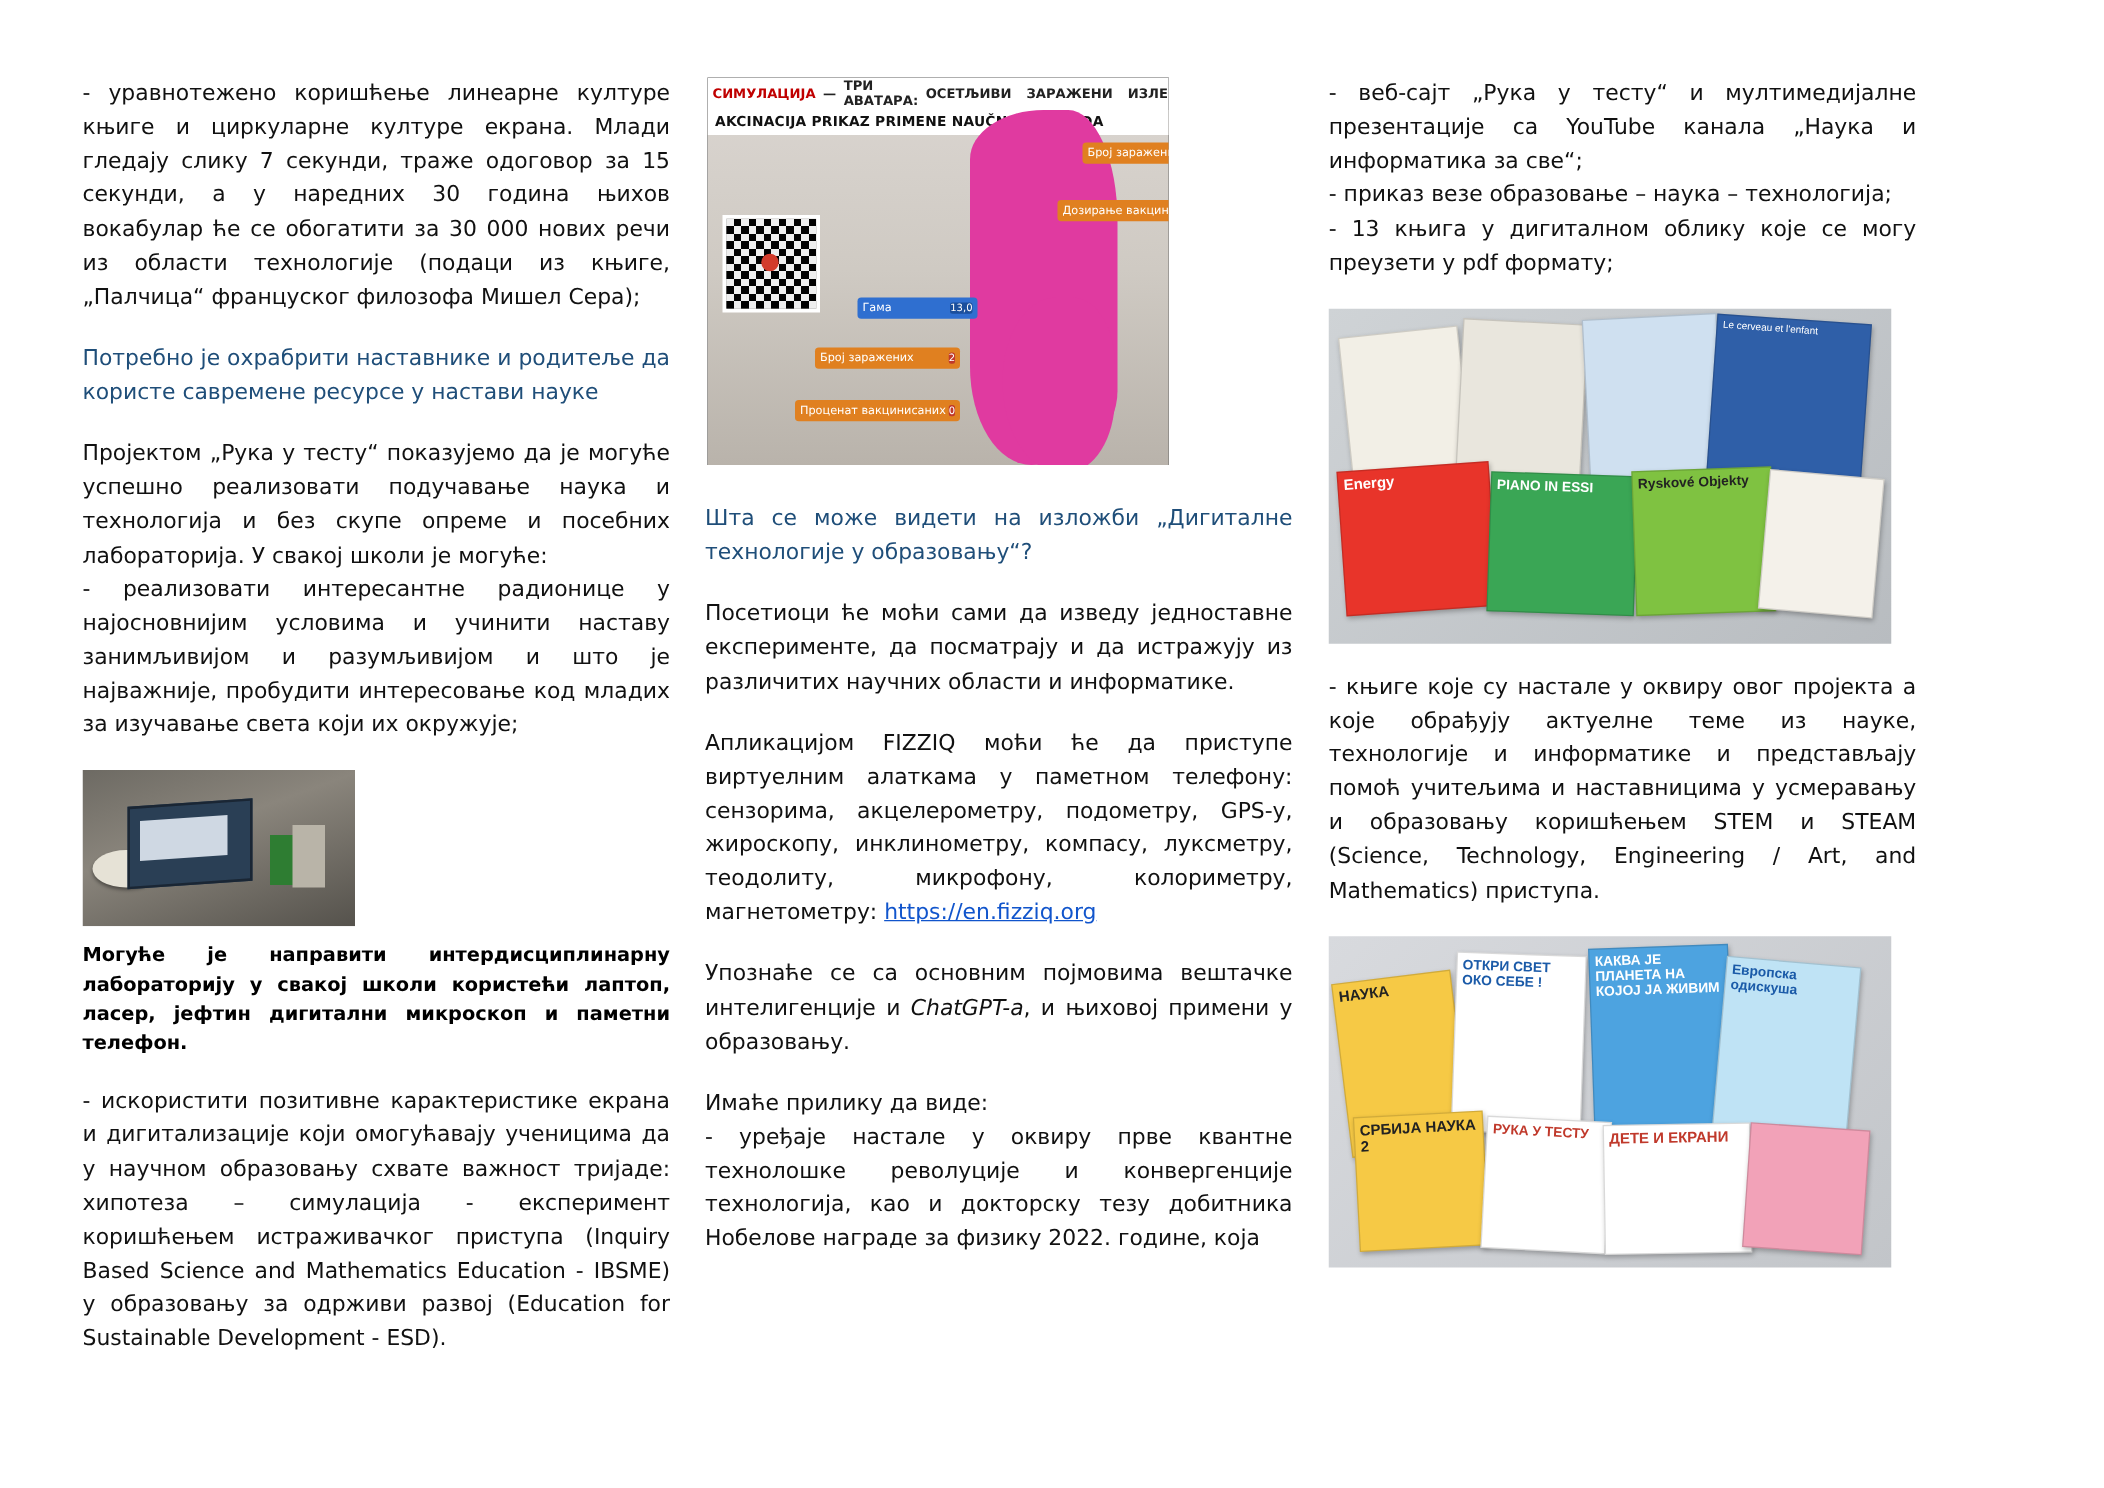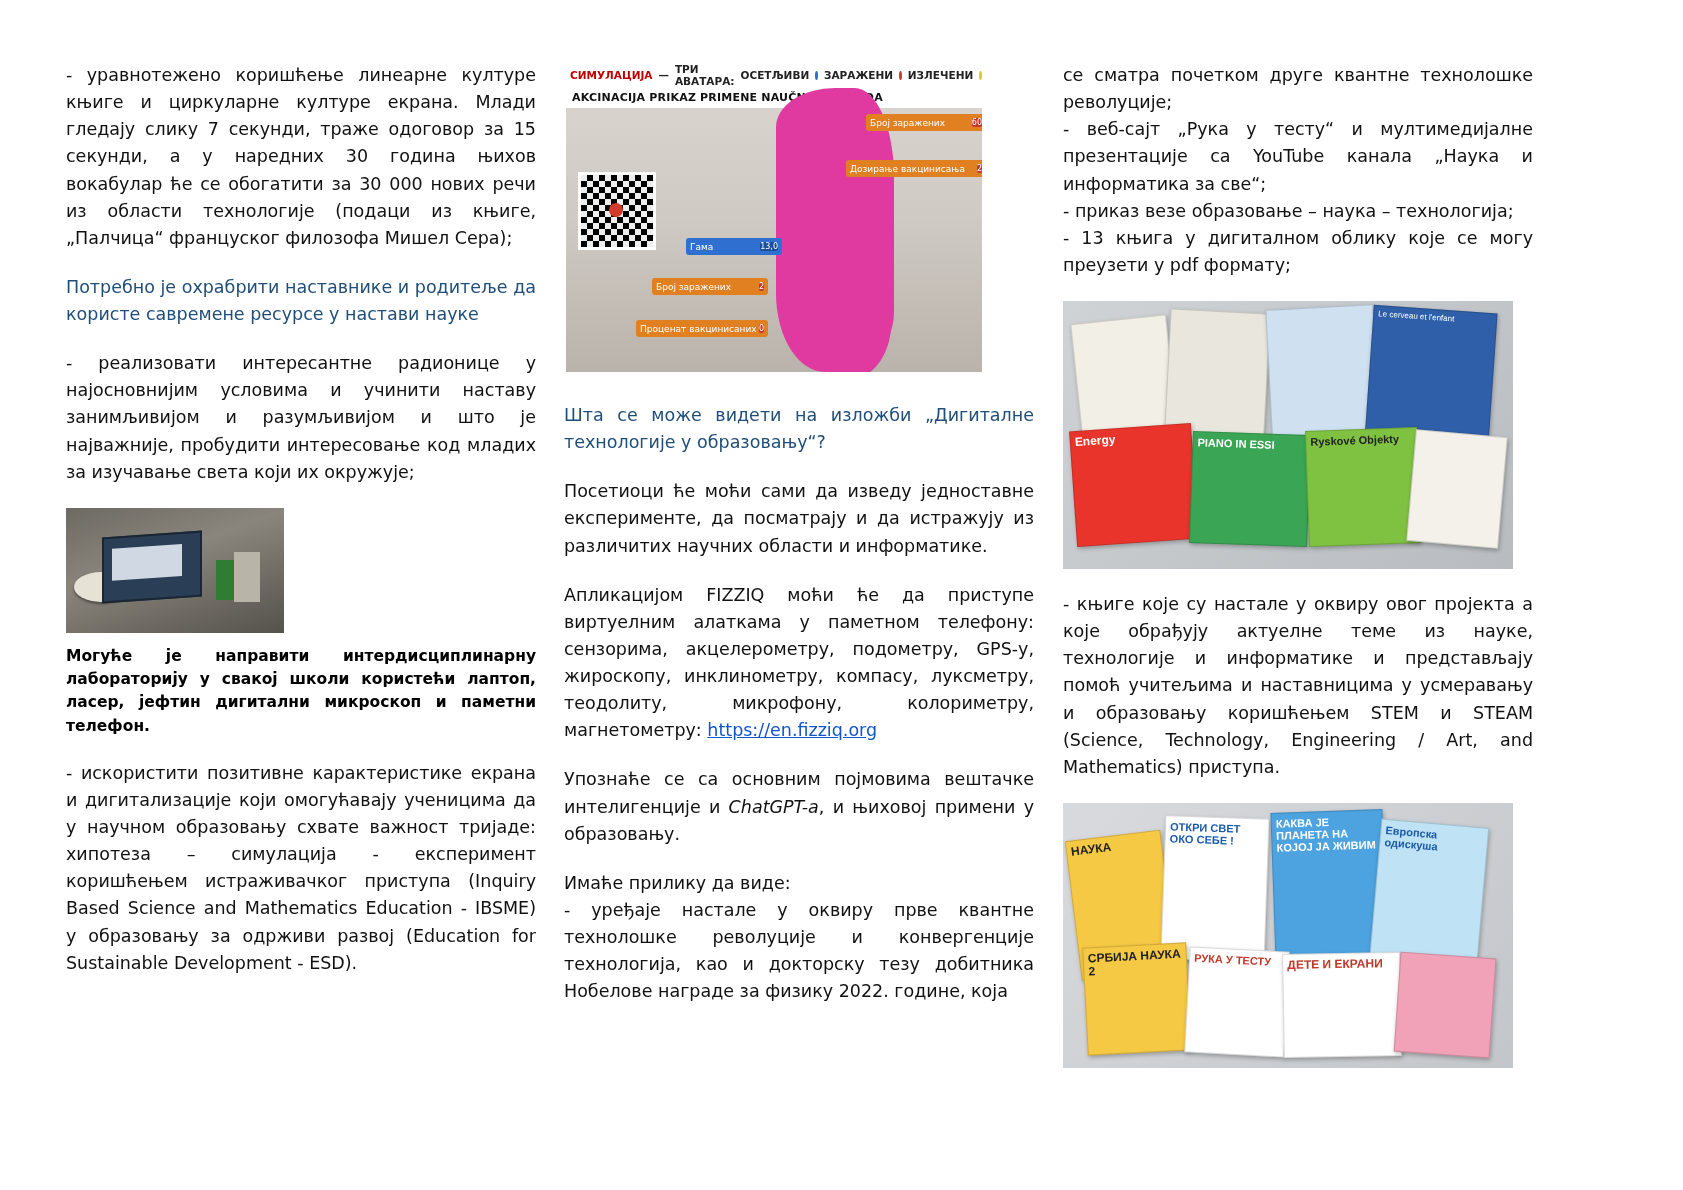--- a/index.html
+++ b/index.html
@@ -62,21 +62,21 @@
     color: #1155cc;
     text-decoration: underline;
   }
   .ital { font-style: italic; }
 
   
   .img-wrap { position: relative; overflow: hidden; }
 
   
   #sim-shot {
-    width: 416px;
+    width: 369px;
     height: 310px;
     background: #2b2b2b;
     margin: 0 0 0 2px;
     position: relative;
   }
   #sim-bar {
     position: absolute;
     left: 0; top: 0; right: 0;
     height: 26px;
     background: #fff;
@@ -201,20 +201,21 @@
 <div class="page">
 
   <div class="col" id="col-left">
 
     <p class="body">- уравнотежено коришћење линеарне културе књиге и циркуларне  културе екрана. Млади гледају слику 7 секунди, траже одоговор за 15 секунди, а у наредних 30 година њихов вокабулар ће се обогатити за 30 000 нових речи из области технологије (подаци из књиге, „Палчица“ француског филозофа Мишел Сера);</p>
     <div class="gap-m"></div>
 
     <p class="heading-blue">Потребно  је охрабрити наставнике и родитеље да користе савремене ресурсе у настави науке</p>
     <div class="gap-m"></div>
 
+    <p class="body">Пројектом  „Рука у тесту“    показујемо да је могуће успешно реализовати подучавање наука и технологија и без скупе опреме и посебних лабораторија. У свакој школи је могуће:</p>
     <p class="body">-  реализовати интересантне радионице у најосновнијим условима и учинити наставу занимљивијом и разумљивијом и што је најважније, пробудити интересовање код младих за изучавање света који их окружује;</p>
     <div class="gap-m"></div>
 
     <div class="img-wrap" style="width:442px;height:125px;">
       <div class="photo" id="photo-laptop">
         <div class="disc"></div>
         <div class="screen"></div>
         <div class="green"></div>
         <div class="grey"></div>
       </div>
@@ -283,21 +284,20 @@
 
     <p class="body"><span>Упознаће се са основним појмовима вештачке интелигенције и </span><span class="ital">ChatGPT-а</span><span>, и њиховој примени у образовању.</span></p>
     <div class="gap-m"></div>
 
     <p class="body">Имаће прилику да виде:</p>
     <p class="body">- уређаје настале у оквиру прве квантне технолошке револуције и конвергенције технологија,  као и докторску тезу добитника Нобелове награде за физику 2022. године, која</p>
   </div>
 
   <div class="col" id="col-right">
 
-    <p class="body">се сматра почетком друге квантне технолошке револуције;</p>
     <p class="body">- веб-сајт „Рука у тесту“   и мултимедијалне презентације са YouTube канала „Наука и информатика за све“;</p>
     <p class="body">- приказ везе  образовање – наука – технологија;</p>
     <p class="body">- 13 књига у дигиталном облику које се могу преузети у pdf формату;</p>
     <div class="gap-m"></div>
 
     <div id="photo-books1" class="img-wrap">
       <div class="bk" style="left:14px;  top:18px;  width:96px;  height:132px; background:#f2efe6; transform:rotate(-6deg);"></div>
       <div class="bk" style="left:104px; top:10px;  width:100px; height:140px; background:#e9e6dd; transform:rotate(3deg);"></div>
       <div class="bk" style="left:206px; top:6px;   width:108px; height:142px; background:#cfe0f0; transform:rotate(-3deg); color:#1a3a5a;"><span></span></div>
       <div class="bk" style="left:306px; top:8px;   width:124px; height:136px; background:#2f5fa8; transform:rotate(4deg); color:#fff;"><span>Le cerveau et l'enfant</span></div>

